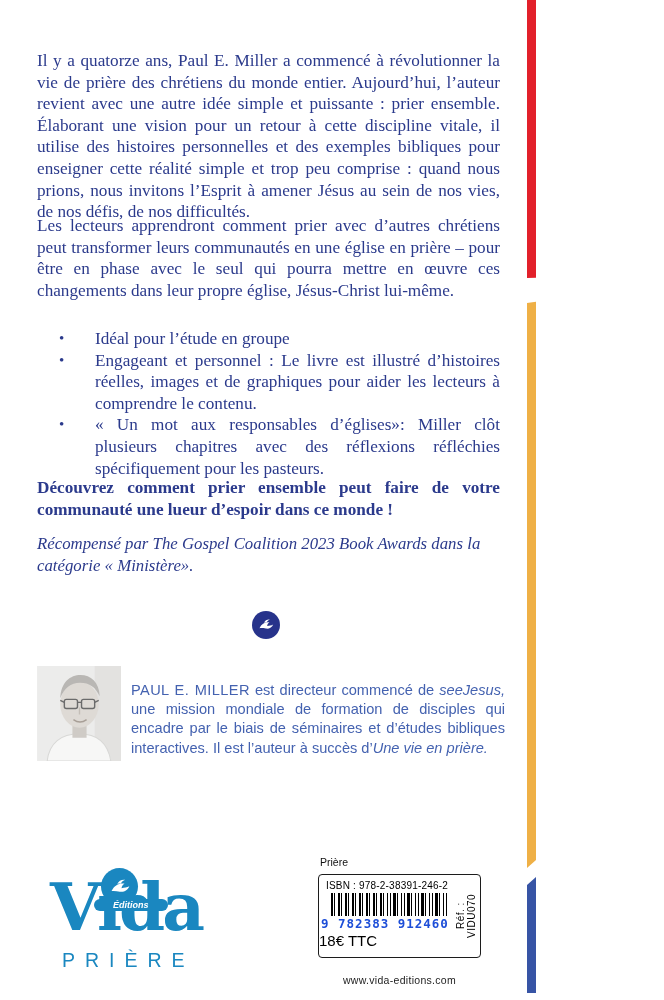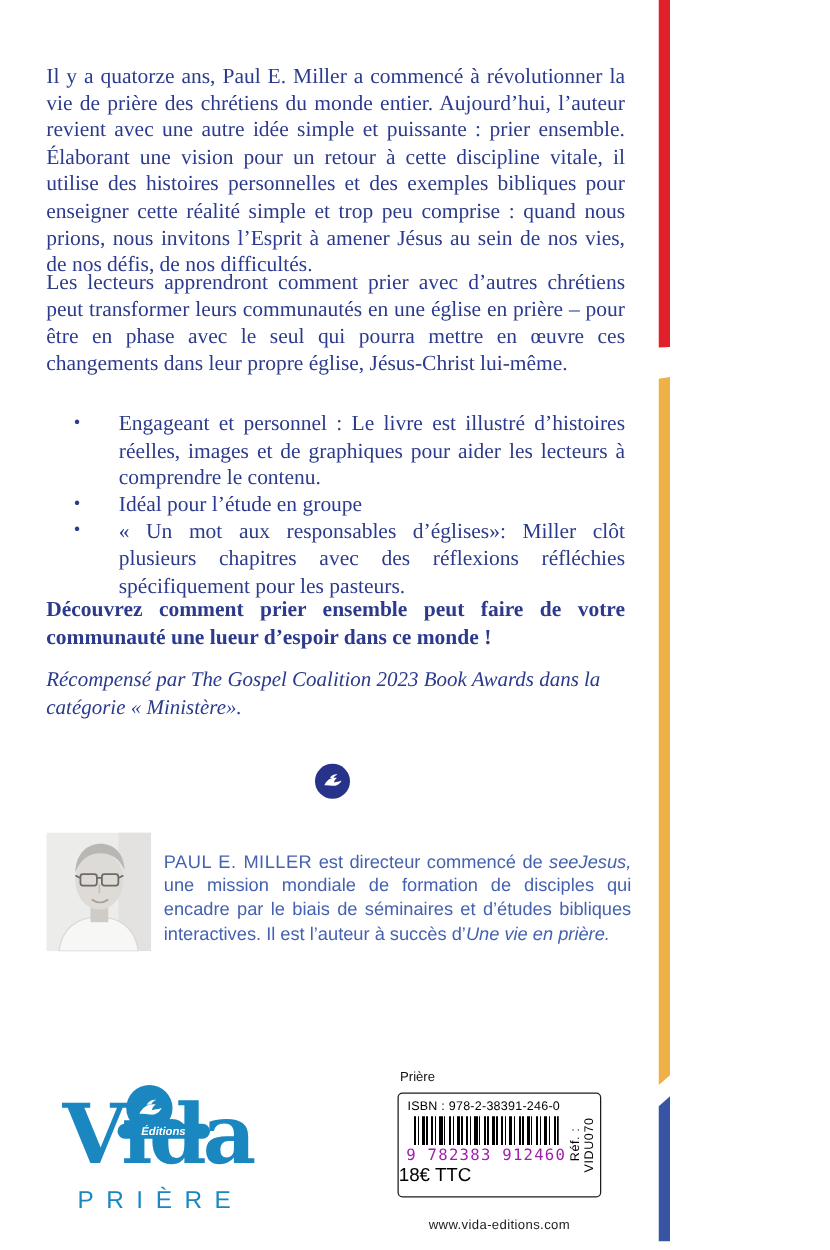--- a/index.html
+++ b/index.html
@@ -55,23 +55,23 @@
   .bc-sans { font-family:"Liberation Sans","DejaVu Sans",sans-serif; }
   .bc-category { position:absolute; left:320px; top:856px; font-size:10.5px; color:#111; }
   .bc-box { position:absolute; left:318px; top:874px; width:163px; height:84px;
     border:1.5px solid #1c1c1c; border-radius:4px; background:#fff; box-sizing:border-box; }
   .bc-isbn { margin-top:5px; width:136px; text-align:center; font-size:10px;
     letter-spacing:0.2px; color:#000; }
   .bc-bars { width:116px; height:30px; margin:2px 0 0 12px;
     background:repeating-linear-gradient(90deg,
       #000 0 1.5px, #fff 1.5px 3px, #000 3px 4px, #fff 4px 6.5px,
       #000 6.5px 9px, #fff 9px 10px, #000 10px 11px, #fff 11px 14px); }
-  .bc-digits { width:140px; text-align:center; margin-top:-7px; position:relative;
+  .bc-digits { width:140px; margin-top:-7px; position:relative;
     font-family:"DejaVu Sans Mono","Liberation Mono",monospace;
-    font-size:12.5px; letter-spacing:1px; color:#a21caf; }
+    font-size:12.5px; letter-spacing:1px; color:#1d4ed8;font-weight:bold; }
   .bc-digits span { background:#fff; padding:0 2px; }
   .bc-price { width:136px; text-align:left; font-size:15px; margin-top:1px; color:#000; }
   .bc-ref { position:absolute; right:3px; top:8px; bottom:8px;
     writing-mode:vertical-rl; transform:rotate(180deg); text-align:center;
     font-size:10px; letter-spacing:0.5px; color:#000; }
   .bc-site { position:absolute; left:318px; top:963px; width:163px; text-align:center;
     font-size:10.5px; letter-spacing:0.3px; color:#1c1c1c;margin-top:11px; }
 </style>
 </head>
 <body>
@@ -90,22 +90,22 @@
         <path d="M4.2 15.8 C6.5 10.5 11 8.2 16.2 8.8 C14.6 9.9 13.7 11.3 13.4 13.1 C16 12.2 18.6 12.8 20.6 11.3 C19.3 14.8 15.8 16.9 11.9 16.3 C9.2 15.8 6.6 15.6 4.2 15.8 Z" fill="#fff"></path>
         <path d="M9.5 9.2 C10.8 6.4 13.6 4.9 16.8 5.4 C14.9 6.1 13.6 7.2 12.8 8.9 C11.7 8.8 10.6 8.9 9.5 9.2 Z" fill="#fff"></path>
       </g>
     </defs>
   </svg>
 
   <p class="copy para copy-block" id="p1">Il y a quatorze ans, Paul E. Miller a commencé à révolutionner la vie de prière des chrétiens du monde entier. Aujourd’hui, l’auteur revient avec une autre idée simple et puissante : prier ensemble. Élaborant une vision pour un retour à cette discipline vitale, il utilise des histoires personnelles et des exemples bibliques pour enseigner cette réalité simple et trop peu comprise : quand nous prions, nous invitons l’Esprit à amener Jésus au sein de nos vies, de nos défis, de nos difficultés.</p>
   <p class="copy para copy-block" id="p2">Les lecteurs apprendront comment prier avec d’autres chrétiens peut transformer leurs communautés en une église en prière – pour être en phase avec le seul qui pourra mettre en œuvre ces changements dans leur propre église, Jésus-Christ lui-même.</p>
 
   <ul class="bullets">
+    <li>Idéal pour l’étude en groupe</li>
     <li>Engageant et personnel : Le livre est illustré d’histoires réelles, images et de graphiques pour aider les lecteurs à comprendre le contenu.</li>
-    <li>Idéal pour l’étude en groupe</li>
     <li>« Un mot aux responsables d’églises»: Miller clôt plusieurs chapitres avec des réflexions réfléchies spécifiquement pour les pasteurs.</li>
   </ul>
 
   <p class="copy para copy-block" id="cta">Découvrez comment prier ensemble peut faire de votre communauté une lueur d’espoir dans ce monde !</p>
   <p class="copy para copy-block" id="award">Récompensé par The Gospel Coalition 2023 Book Awards dans la catégorie « Ministère».</p>
 
   <div class="dove-divider">
     <svg width="20" height="20" viewBox="0 0 24 24">
       <use href="#dove"></use>
     </svg>
@@ -138,21 +138,21 @@
       <svg width="26" height="26" viewBox="0 0 24 24">
         <use href="#dove"></use>
       </svg>
     </div>
     <span class="vida-editions">Éditions</span>
     <div class="vida-collection">PRIÈRE</div>
   </div>
 
   <div class="bc-category bc-sans">Prière</div>
   <div class="bc-box bc-sans">
-    <div class="bc-isbn">ISBN : 978-2-38391-246-0</div>
+    <div class="bc-isbn">ISBN : 978-2-38391-246-2</div>
     <div class="bc-bars"></div>
     <div class="bc-digits"><span>9 782383 912460</span></div>
     <div class="bc-price">18€ TTC</div>
     <div class="bc-ref">Réf. : VIDU070</div>
   </div>
   <div class="bc-site bc-sans">www.vida-editions.com</div>
 
 </div>
 
 </body></html>

